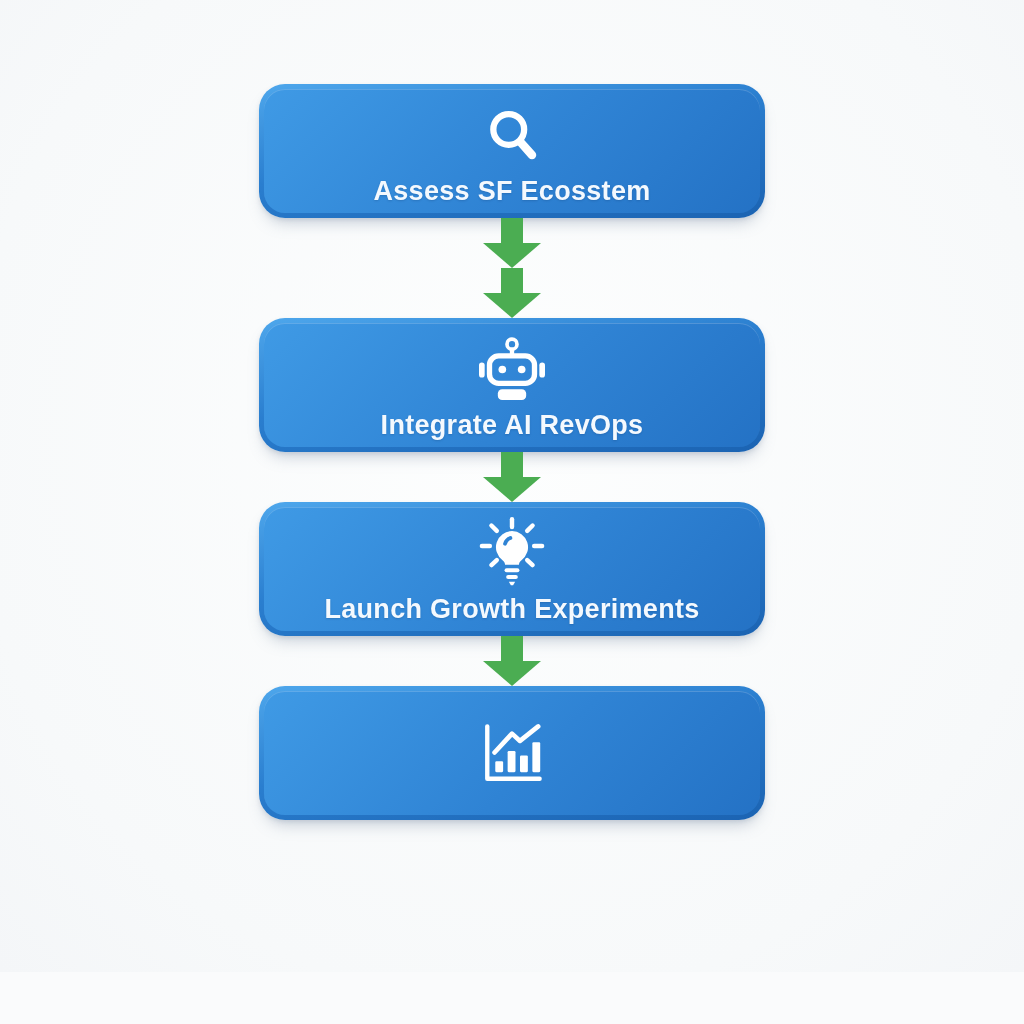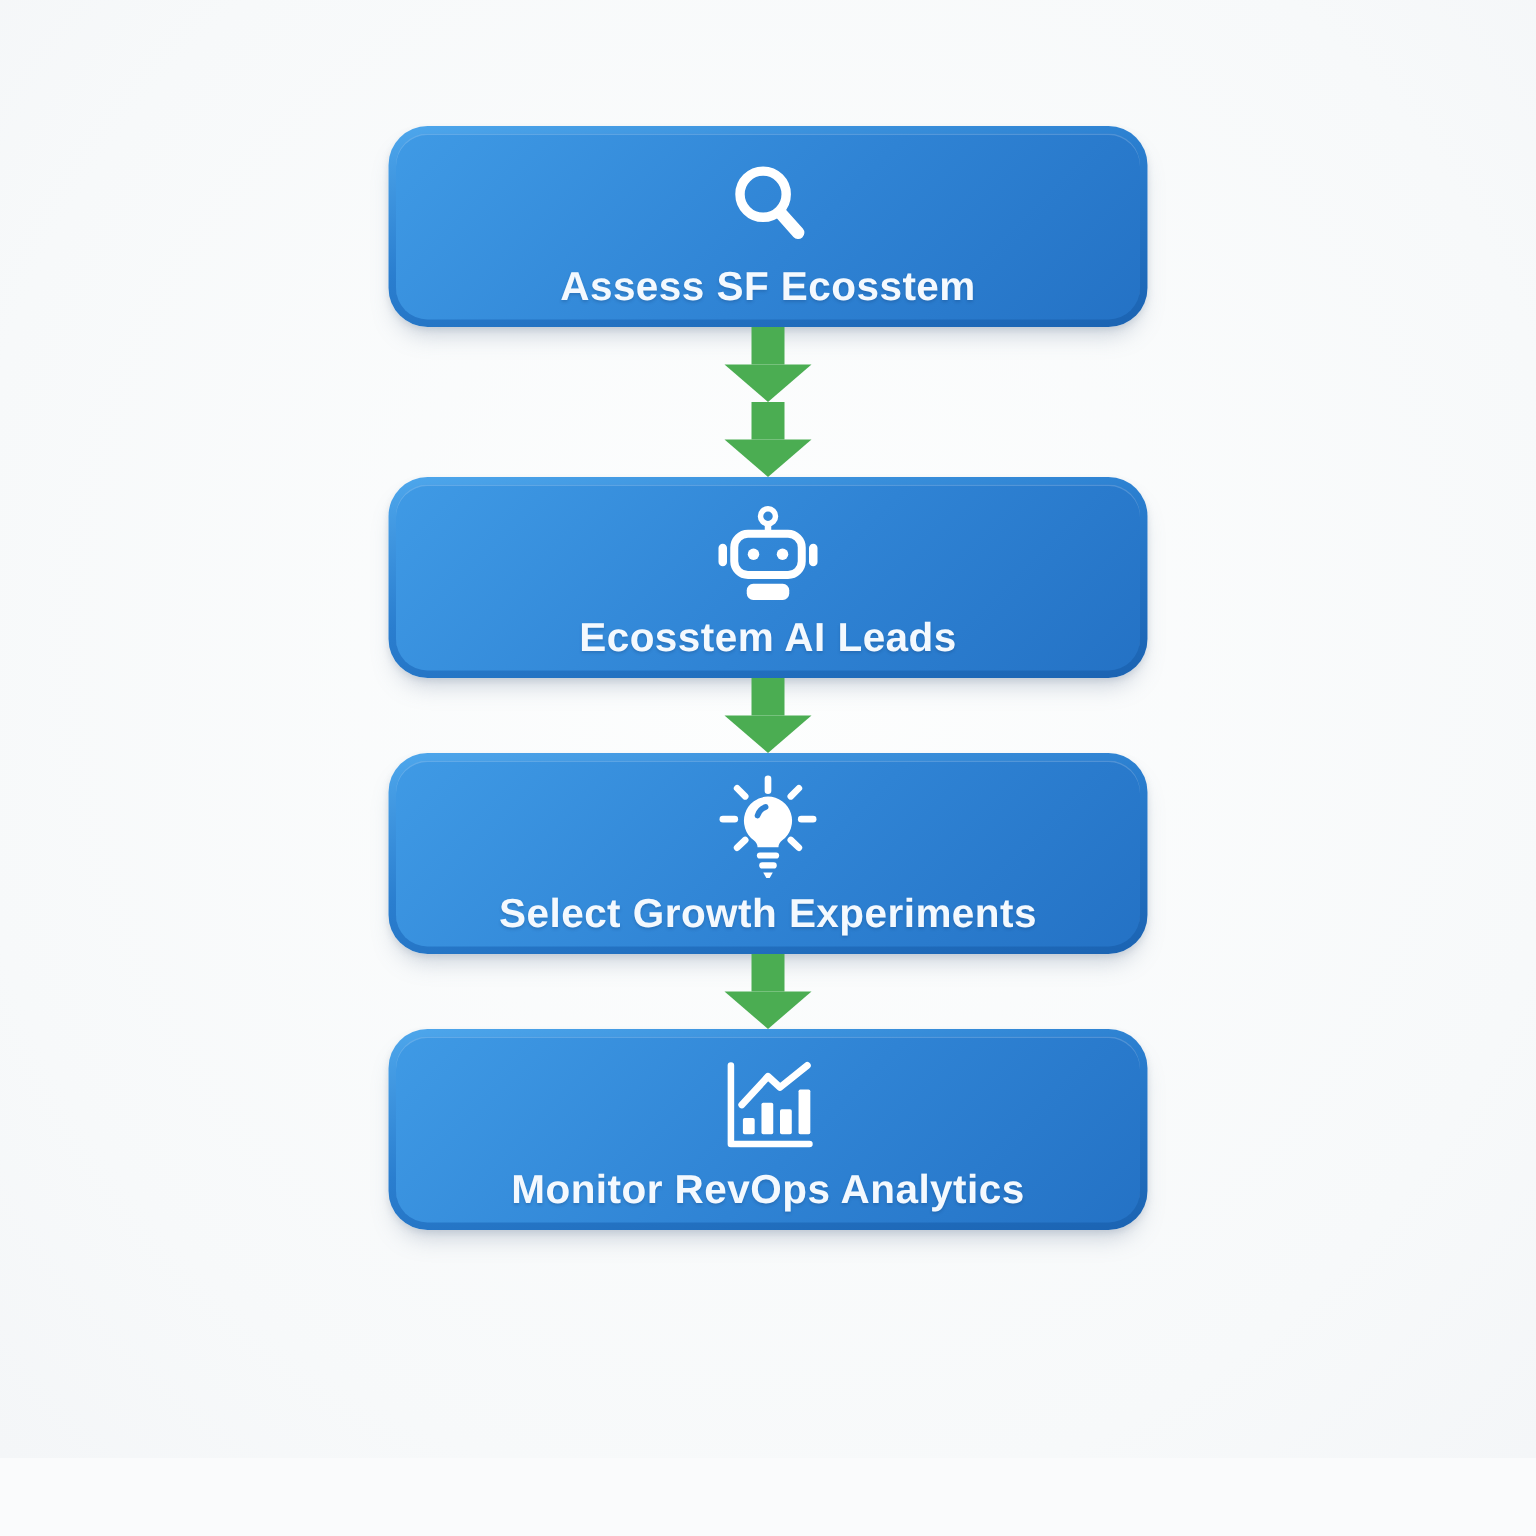--- a/index.html
+++ b/index.html
@@ -92,21 +92,21 @@
           </g>
           <g fill="#ffffff">
             <circle cx="18.2" cy="19.7" r="2.3"></circle>
             <circle cx="29.8" cy="19.7" r="2.3"></circle>
             <rect x="4.2" y="15.5" width="3.4" height="9" rx="1.7"></rect>
             <rect x="40.4" y="15.5" width="3.4" height="9" rx="1.7"></rect>
             <rect x="15.5" y="31.5" width="17" height="6.5" rx="2.6"></rect>
           </g>
         </svg>
       </div>
-      <div class="step-label">Ecosstem AI Leads</div>
+      <div class="step-label">Integrate AI RevOps</div>
     </div>
   </div>
 
   <div class="arrow">
     <div class="arrow-stem"></div>
     <div class="arrow-head"></div>
   </div>
 
   <div class="step-box">
     <div class="step-inner">
@@ -121,21 +121,21 @@
             <line x1="11" y1="31" x2="14.4" y2="27.8"></line>
             <line x1="37" y1="31" x2="33.6" y2="27.8"></line>
           </g>
           <path fill="#ffffff" d="M24 9.5a10.2 10.2 0 0 1 6 18.4c-1 .8-1.6 1.8-1.6 2.9h-8.8c0-1.1-.6-2.1-1.6-2.9A10.2 10.2 0 0 1 24 9.5z"></path>
           <path d="M19.6 17.5a5.4 5.4 0 0 1 3.4-3.6" fill="none" stroke="#2f83d4" stroke-width="2.4" stroke-linecap="round"></path>
           <rect x="19.3" y="33" width="9.4" height="2.6" rx="1.3" fill="#ffffff"></rect>
           <rect x="20.3" y="37.2" width="7.4" height="2.6" rx="1.3" fill="#ffffff"></rect>
           <path d="M22 41.5h4l-1.3 2.3h-1.4z" fill="#ffffff"></path>
         </svg>
       </div>
-      <div class="step-label">Select Growth Experiments</div>
+      <div class="step-label">Launch Growth Experiments</div>
     </div>
   </div>
 
   <div class="arrow">
     <div class="arrow-stem"></div>
     <div class="arrow-head"></div>
   </div>
 
   <div class="step-box">
     <div class="step-inner">
@@ -144,17 +144,16 @@
           <path d="M7 3v36h36" fill="none" stroke="#ffffff" stroke-width="3" stroke-linecap="round" stroke-linejoin="round"></path>
           <g fill="#ffffff">
             <rect x="12.5" y="27" width="5.4" height="7.5" rx="0.8"></rect>
             <rect x="21" y="20" width="5.4" height="14.5" rx="0.8"></rect>
             <rect x="29.5" y="23" width="5.4" height="11.5" rx="0.8"></rect>
             <rect x="38" y="14" width="5.4" height="20.5" rx="0.8"></rect>
           </g>
           <polyline points="12,21 24,8 29.5,13 42,3" fill="none" stroke="#ffffff" stroke-width="3.2" stroke-linecap="round" stroke-linejoin="round"></polyline>
         </svg>
       </div>
-      <div class="step-label">Monitor RevOps Analytics</div>
     </div>
   </div>
 
 </div>
 
 </body></html>

